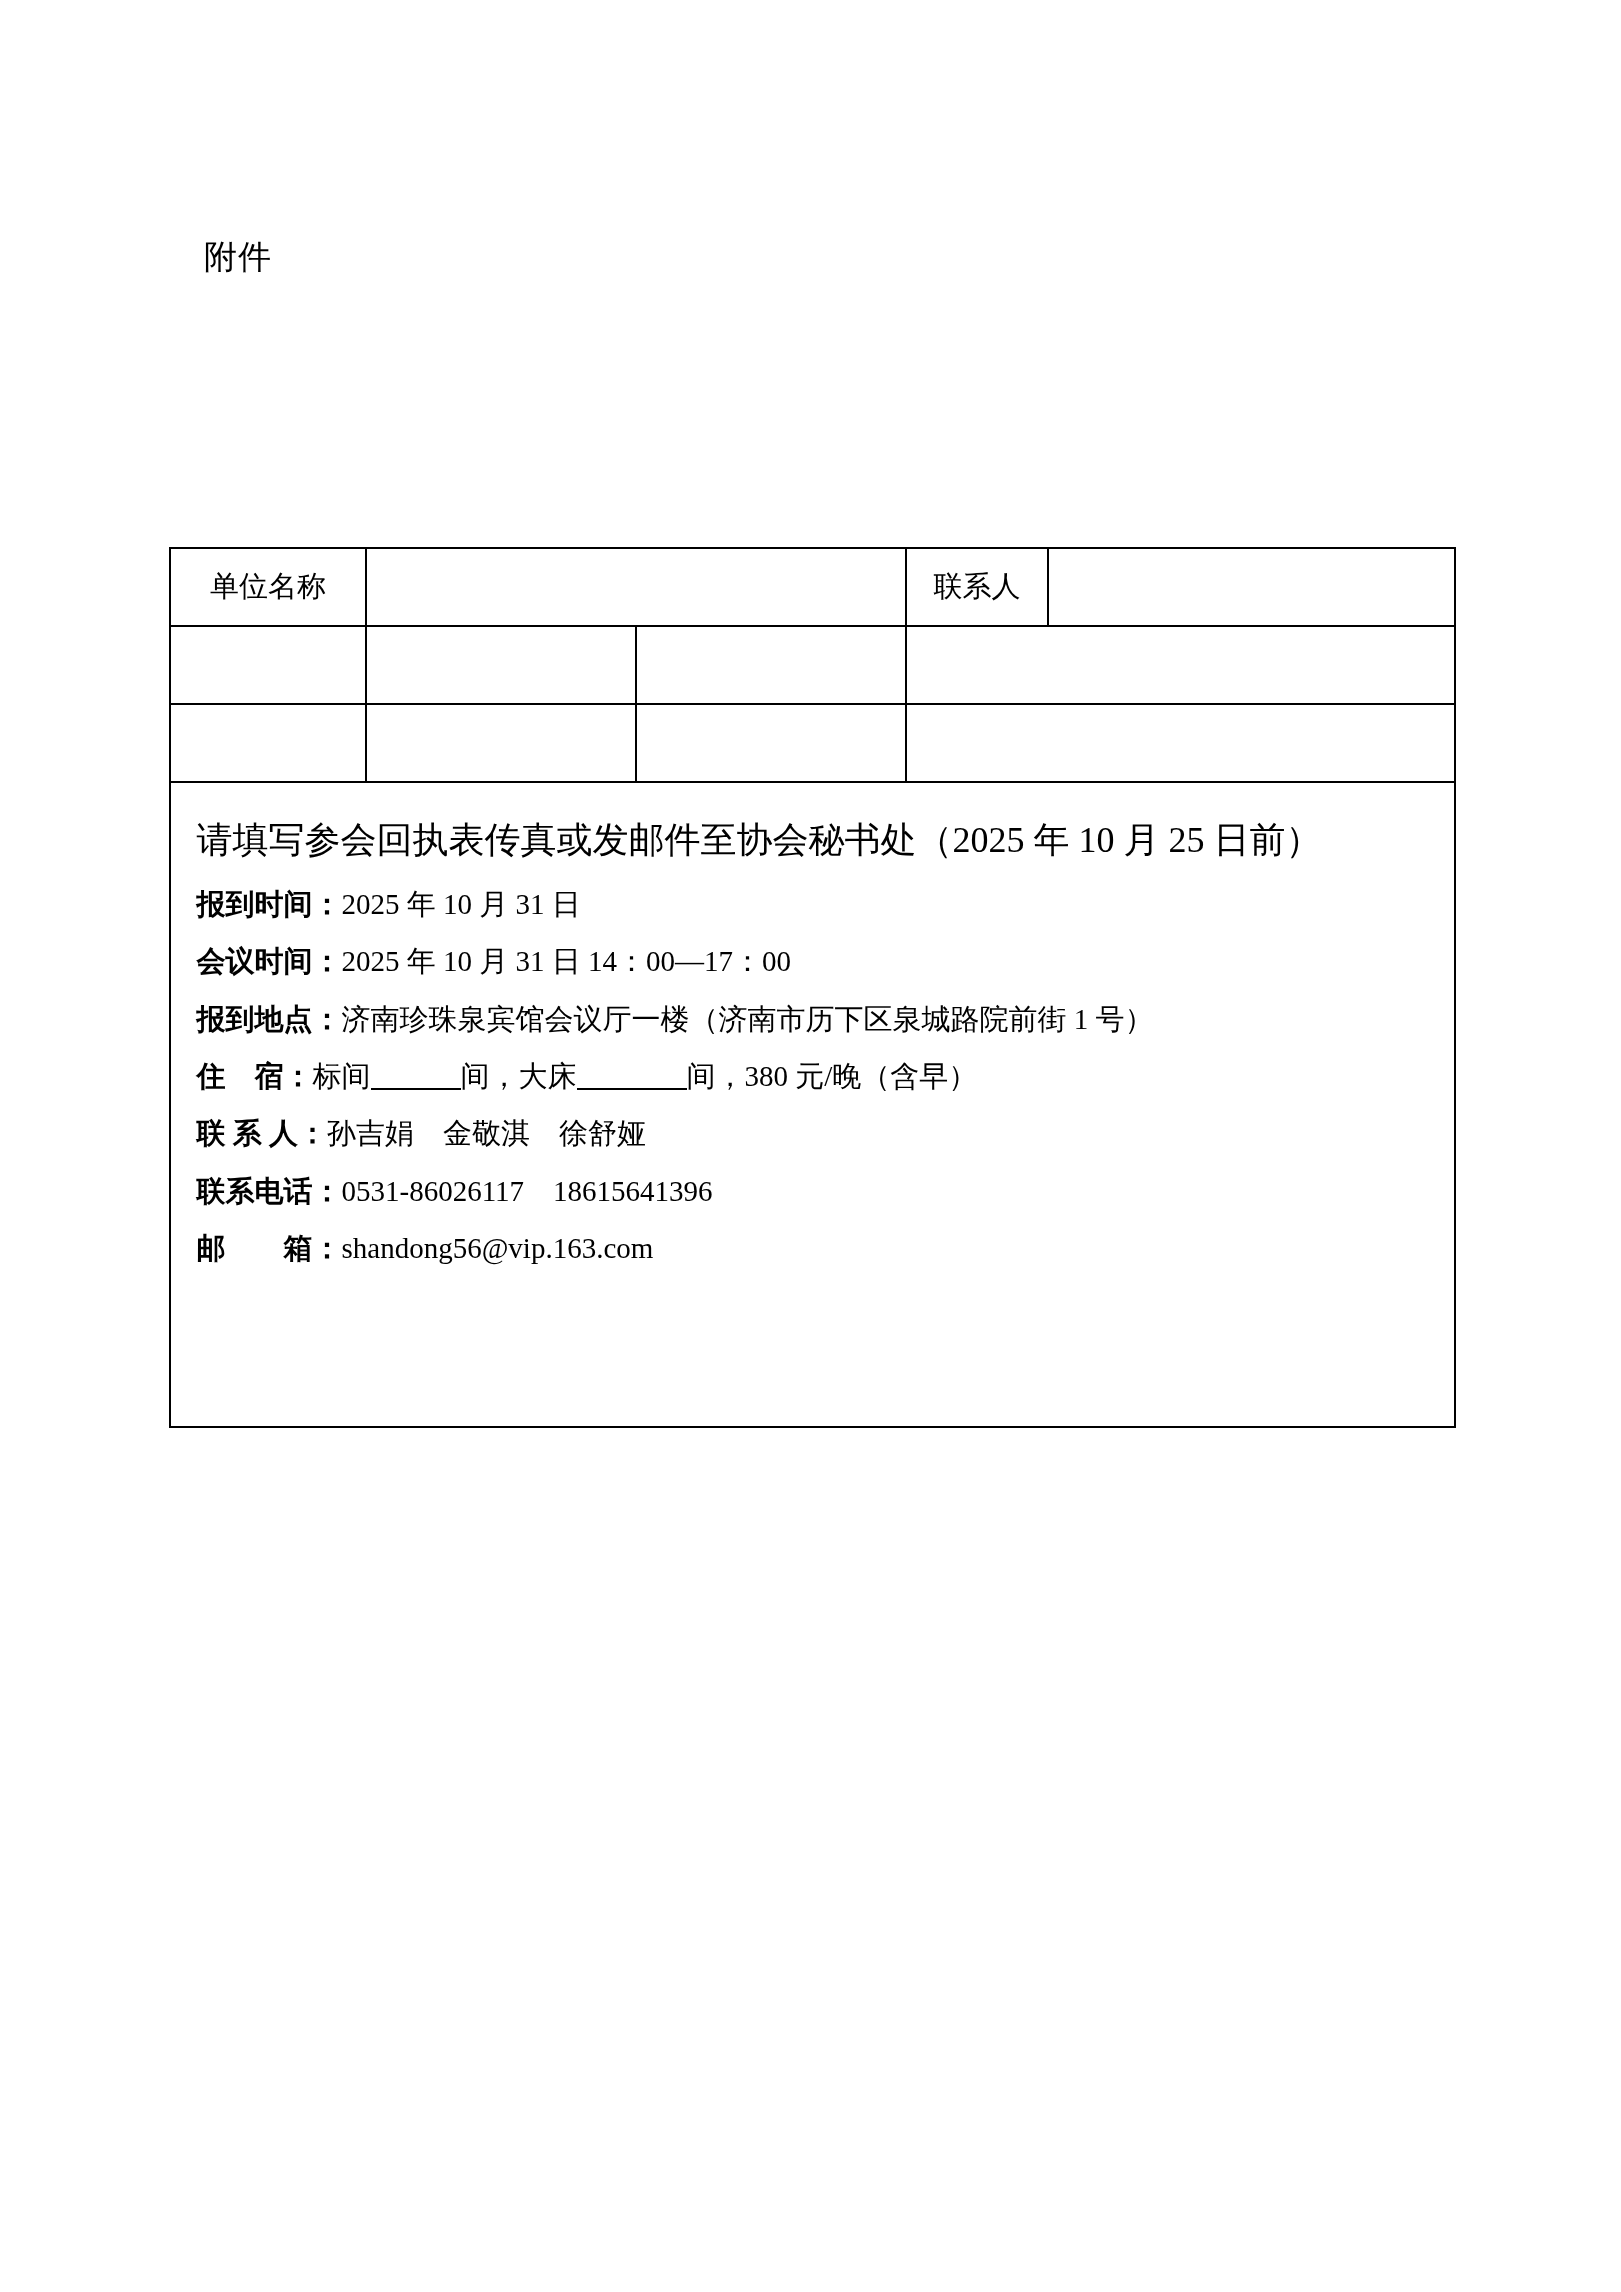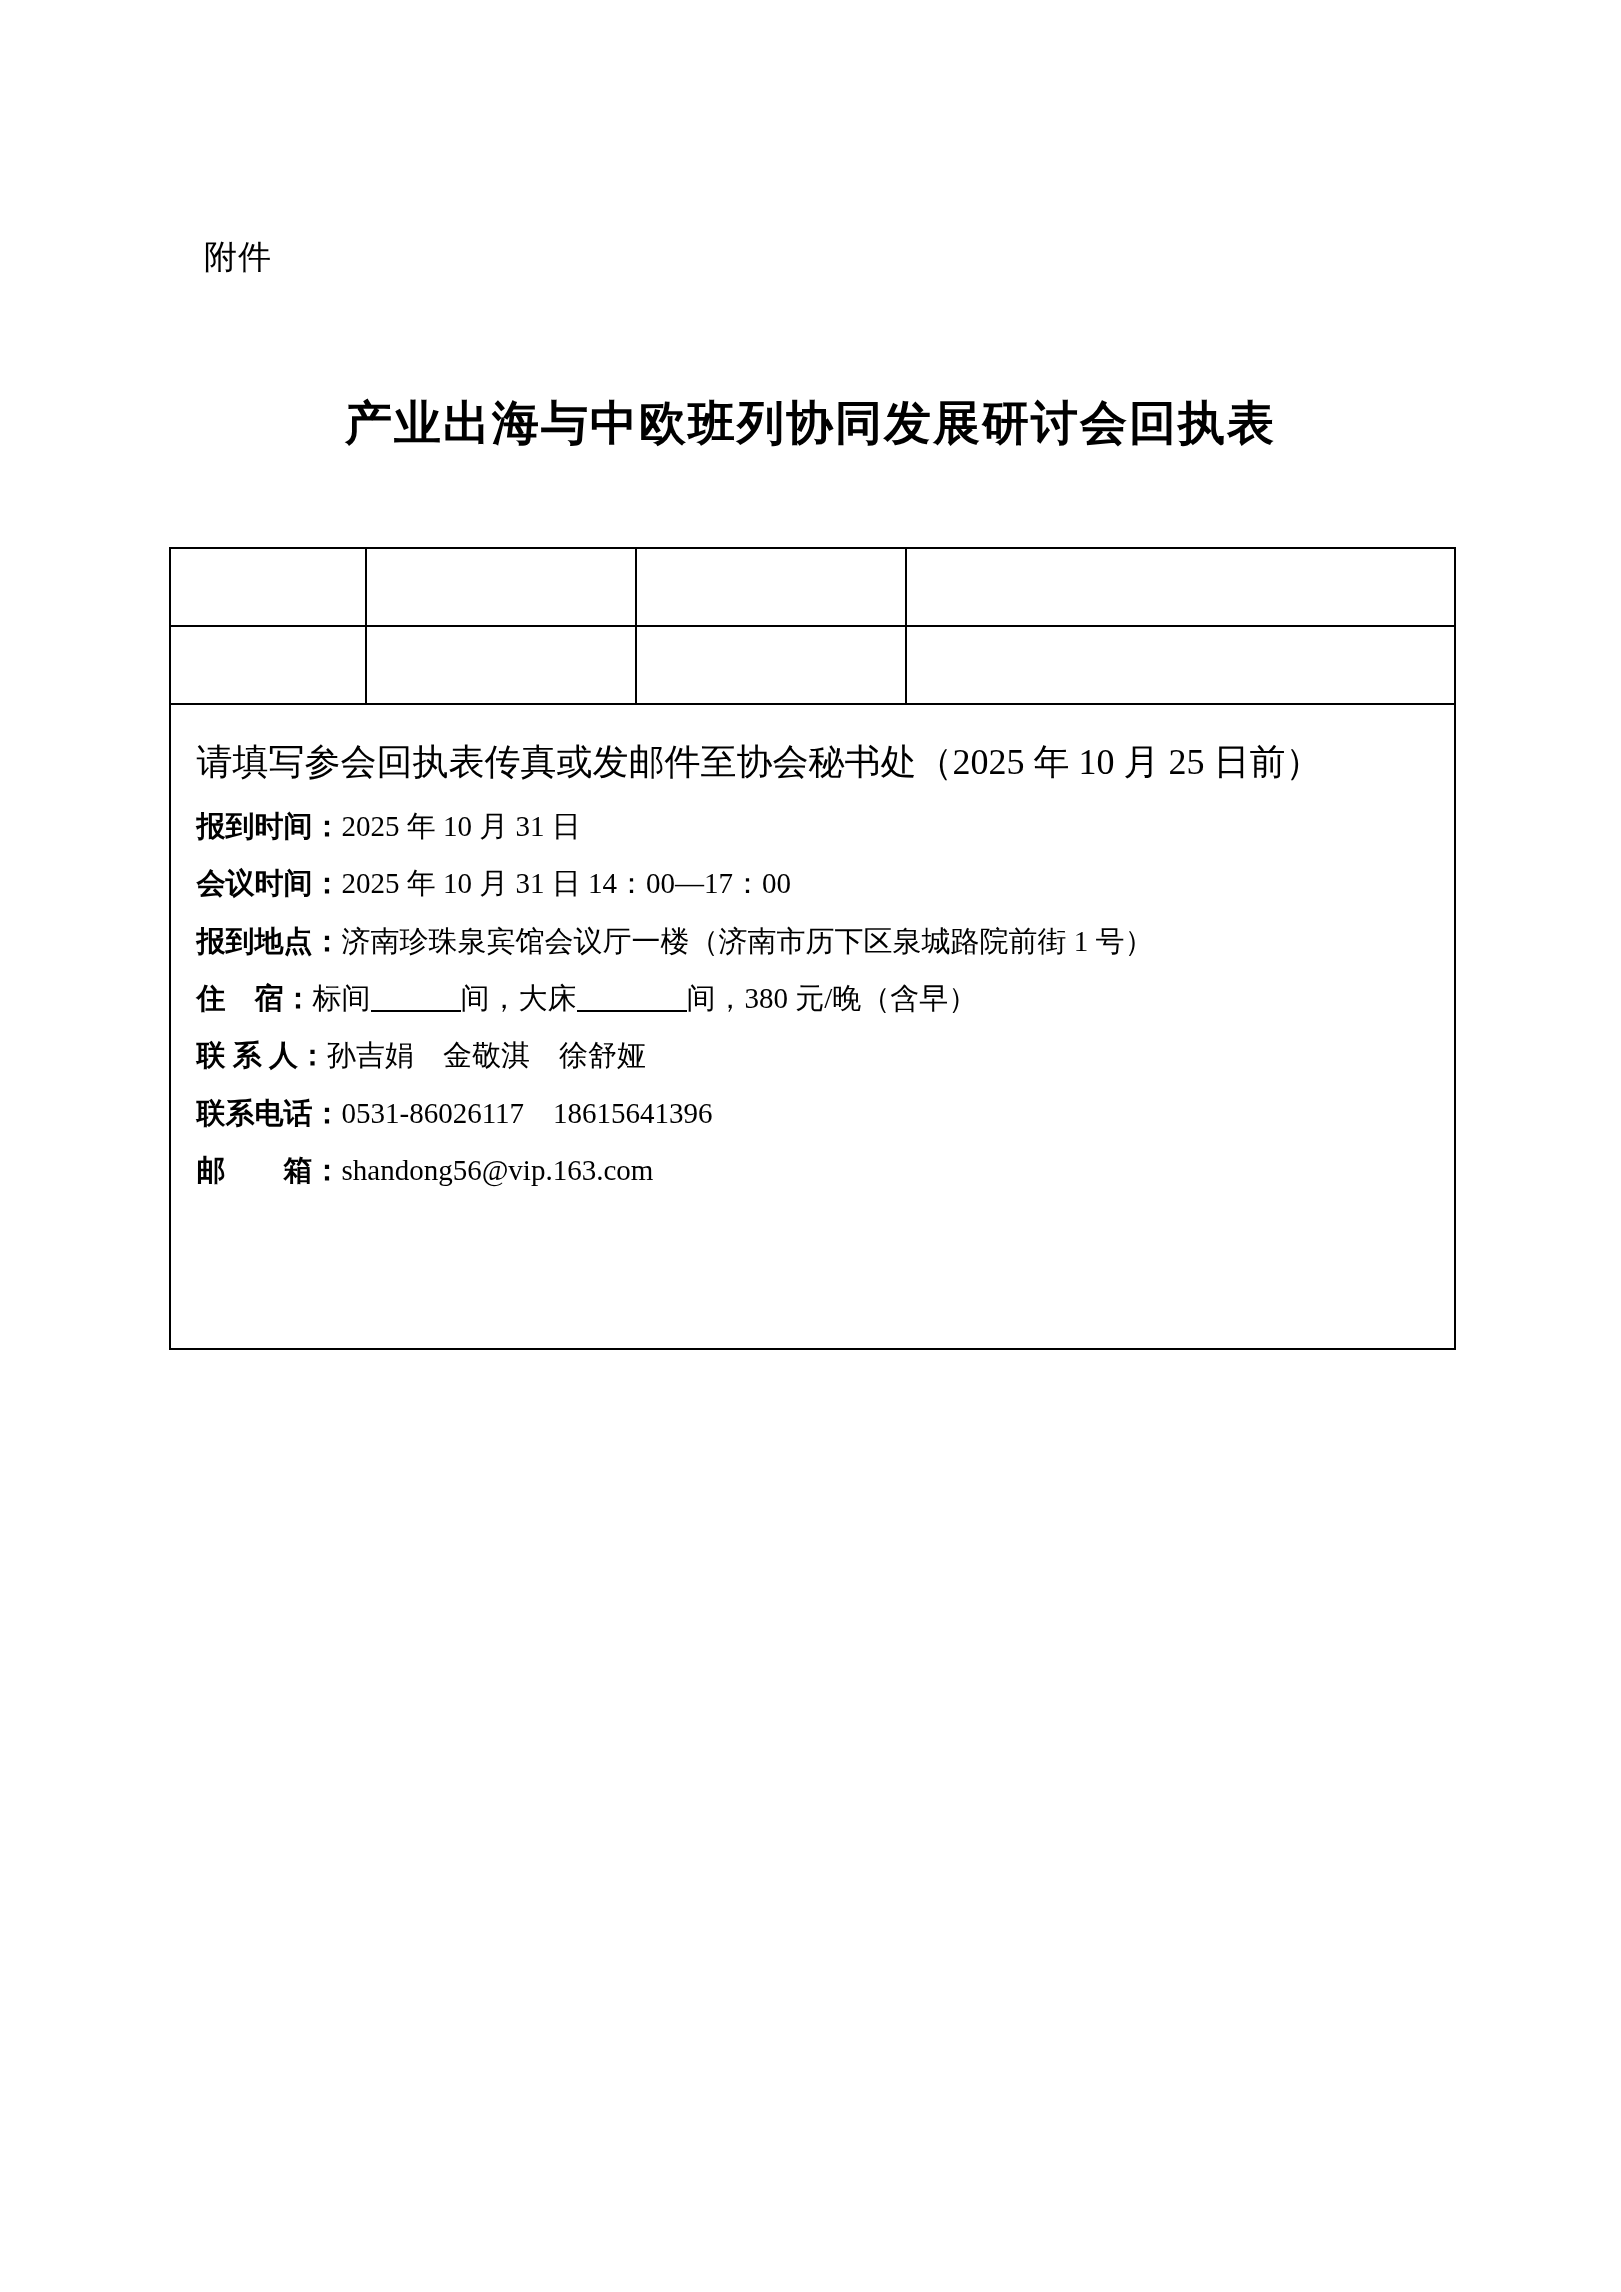--- a/index.html
+++ b/index.html
@@ -99,31 +99,36 @@
   }
   .blank-u.wide { width: 110px; }
 </style>
 </head>
 <body>
 
 <div class="page">
 
   <div class="attachment-label">附件</div>
 
-  <div class="doc-title">产业出海与中欧班列协同发展研讨会回执表</div>
 
   <table class="form">
     <colgroup>
       <col style="width:196px">
       <col style="width:270px">
       <col style="width:270px">
       <col style="width:142px">
       <col style="width:407px">
     </colgroup>
     <tbody>
+      <tr class="r1">
+        <td>单位名称</td>
+        <td colspan="2"></td>
+        <td>联系人</td>
+        <td></td>
+      </tr>
       <tr class="r4">
         <td></td>
         <td></td>
         <td></td>
         <td colspan="2"></td>
       </tr>
       <tr class="r5">
         <td></td>
         <td></td>
         <td></td>

